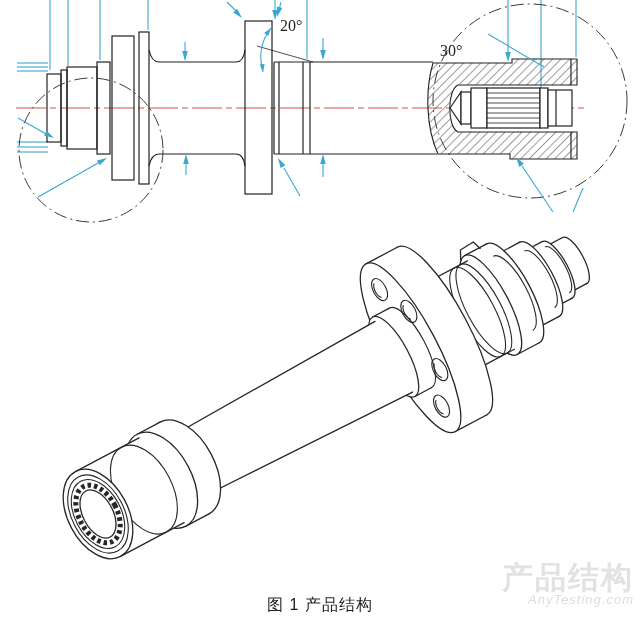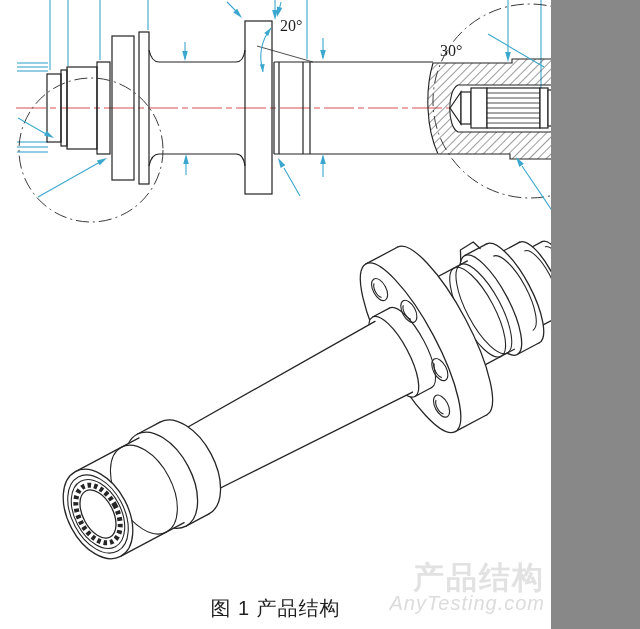--- a/index.html
+++ b/index.html
@@ -1,38 +1,38 @@
 <!DOCTYPE html>
 <html style="--line: #222222; --dim: #3BA7CE; --center: #D85050; --wm: #E2E2E2;"><head>
 <meta charset="utf-8">
 <style>
   :root{
     --line:#222222; --dim:#3BA7CE; --center:#D85050;
     --wm:#E2E2E2; --wm2:#DCDCDC; --cap:#1f1f1f; --bg:#FFFFFF;
   }
   html,body{margin:0;padding:0;background:#888;}
-  .canvas{position:relative;width:551px;height:629px;background:var(--bg);overflow:hidden;
+  .canvas{position:relative;width:640px;height:629px;background:var(--bg);overflow:hidden;
           font-family:"Liberation Sans","DejaVu Sans",sans-serif;}
   svg{position:absolute;left:0;top:0;}
   .ln{stroke:var(--line);fill:none;stroke-width:1.2;}
   .lnw{stroke:var(--line);fill:#fff;stroke-width:1.2;}
   .thin{stroke:var(--line);fill:none;stroke-width:0.8;}
   .cy{stroke:var(--dim);fill:none;stroke-width:1.1;}
   .cyf{fill:var(--dim);stroke:none;}
   .red{stroke:var(--center);fill:none;stroke-width:1;}
   .dc{stroke:#3a3a3a;fill:none;stroke-width:1;stroke-dasharray:13 4 2 4;}
   .iso{stroke:#262626;fill:none;stroke-width:1.3;stroke-linejoin:round;stroke-linecap:round;}
   .isow{stroke:#262626;fill:#fff;stroke-width:1.3;stroke-linejoin:round;}
   .isonf{stroke:#262626;fill:none;stroke-width:1.1;}
   .ang{fill:var(--cap);font-size:16px;font-family:"Liberation Serif","DejaVu Serif",serif;}
   .caption{position:absolute;left:0;right:0;top:595px;text-align:center;color:var(--cap);
-           font-size:20px;letter-spacing:1px;}
+           font-size:16px;letter-spacing:1px;}
   .wm{position:absolute;right:6px;top:562px;text-align:right;line-height:1.0;user-select:none;}
   .wm-name{color:var(--wm);font-size:31px;font-weight:bold;letter-spacing:2px;}
-  .wm-url{color:var(--wm2);font-size:20px;font-style:italic;letter-spacing:1px;}
+  .wm-url{color:var(--wm2);font-size:13px;font-style:italic;letter-spacing:1px;}
 </style>
 </head>
 <body>
 
 <div class="canvas">
 
 <svg width="640" height="629" viewBox="0 0 640 629">
   <defs>
     <pattern id="hatch" width="6" height="6" patternUnits="userSpaceOnUse" patternTransform="rotate(45)">
       <line x1="0" y1="0" x2="0" y2="6" stroke="#222" stroke-width="0.9"></line>

